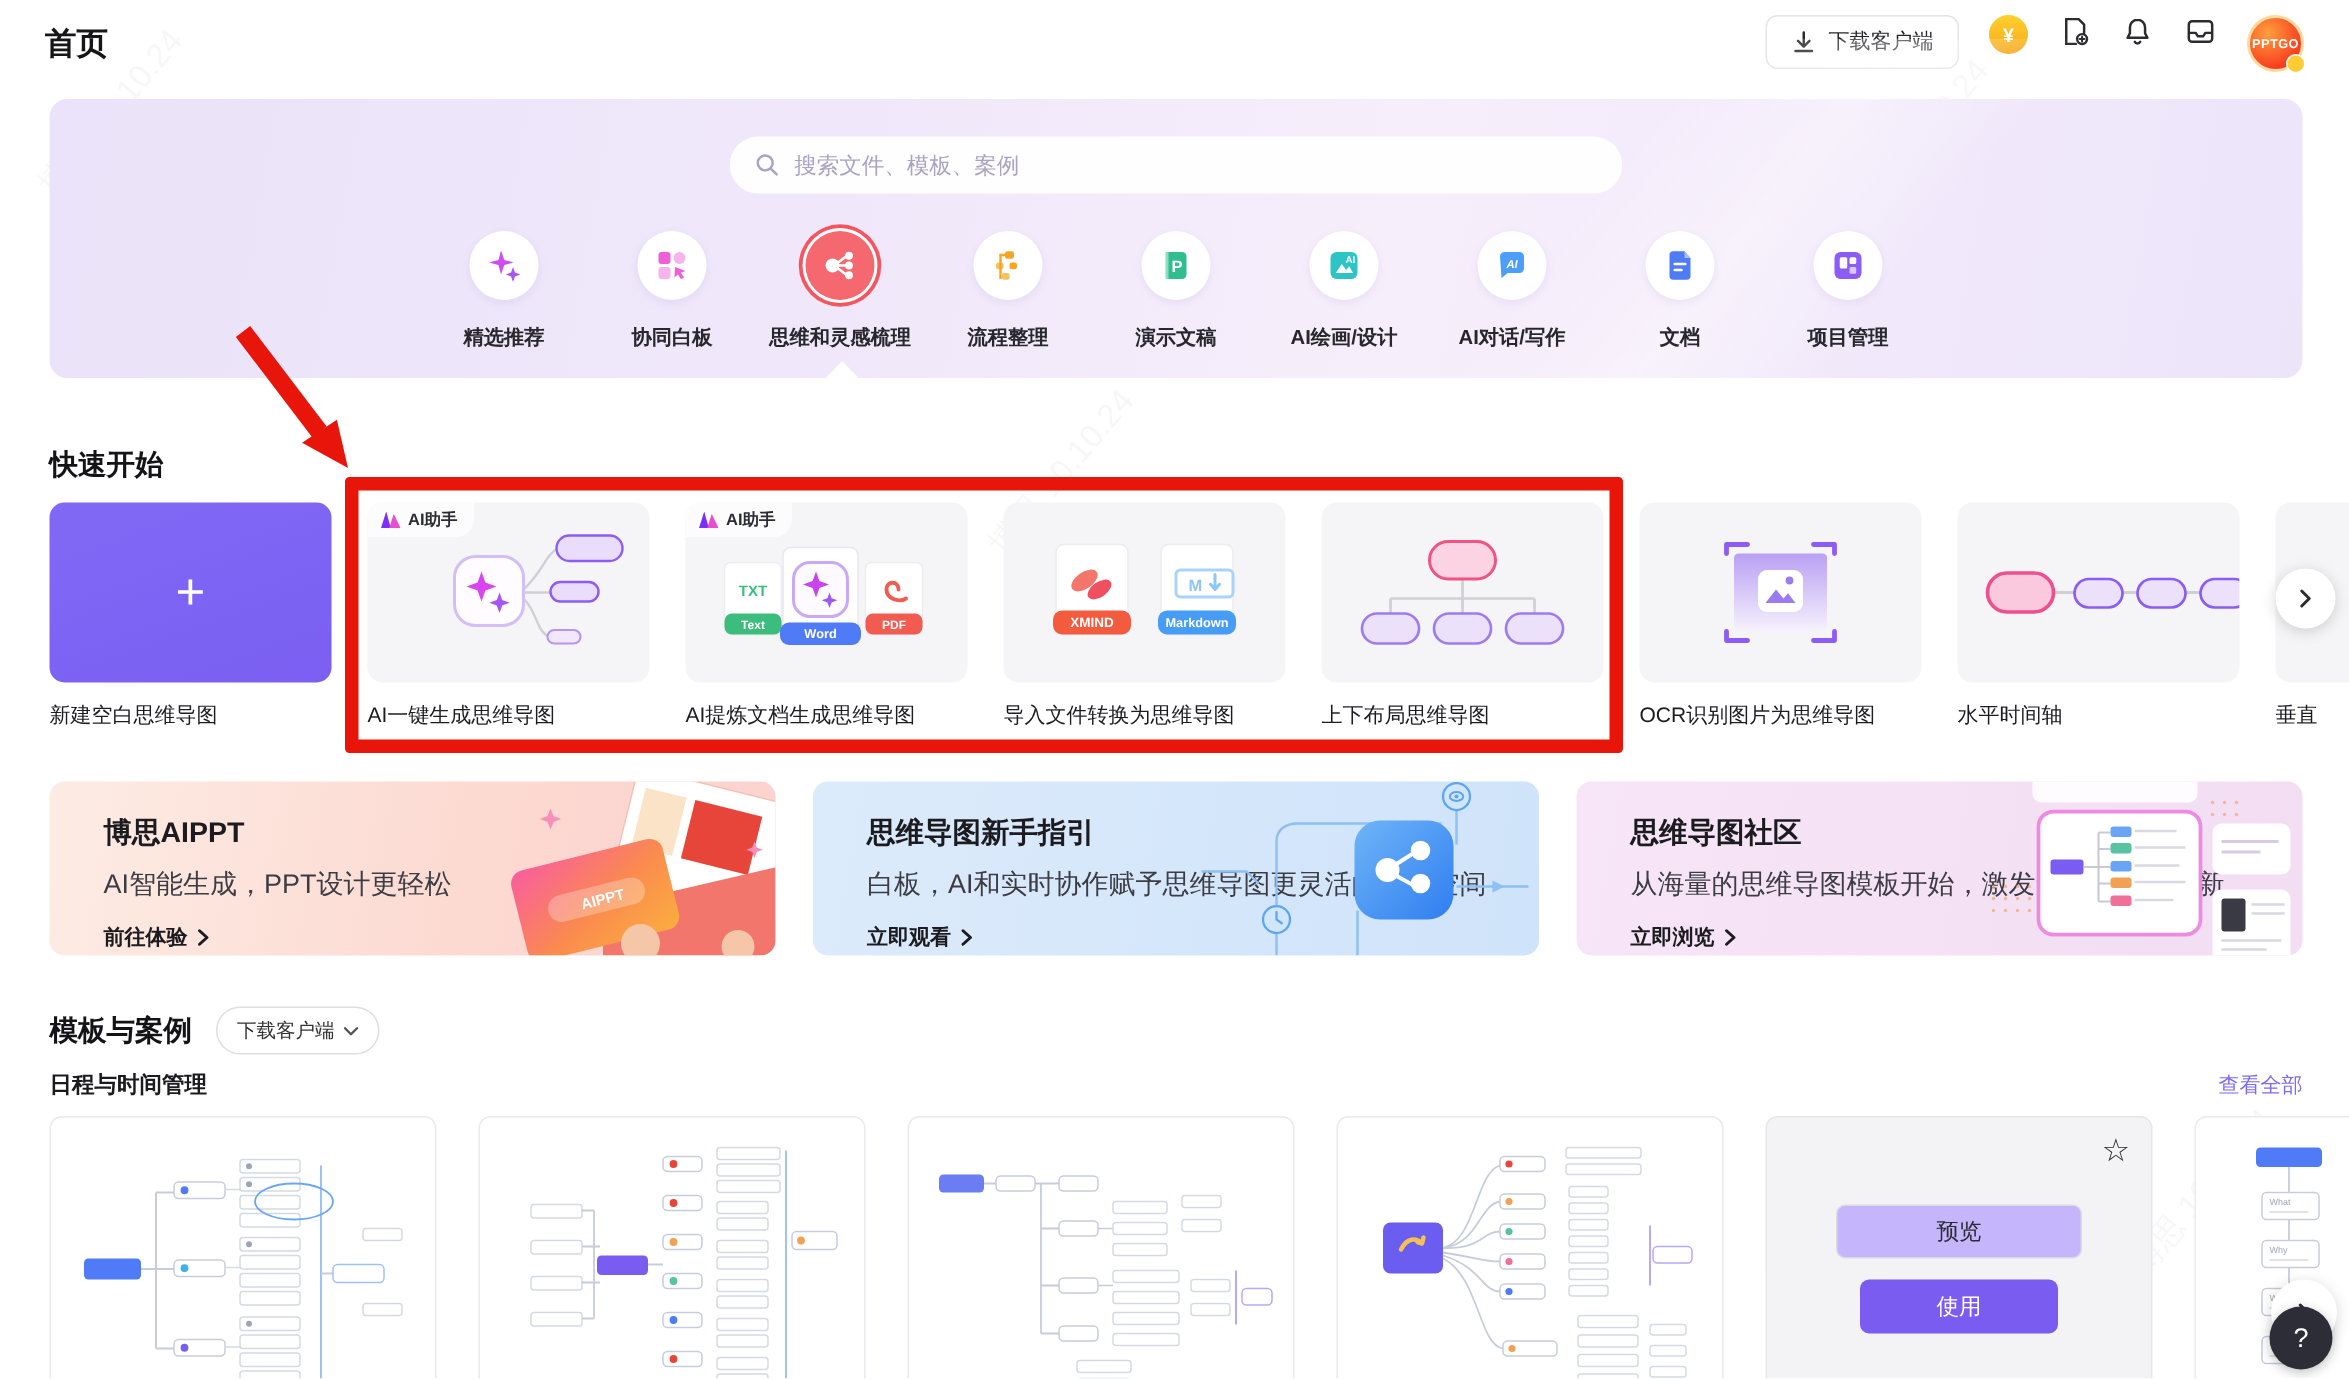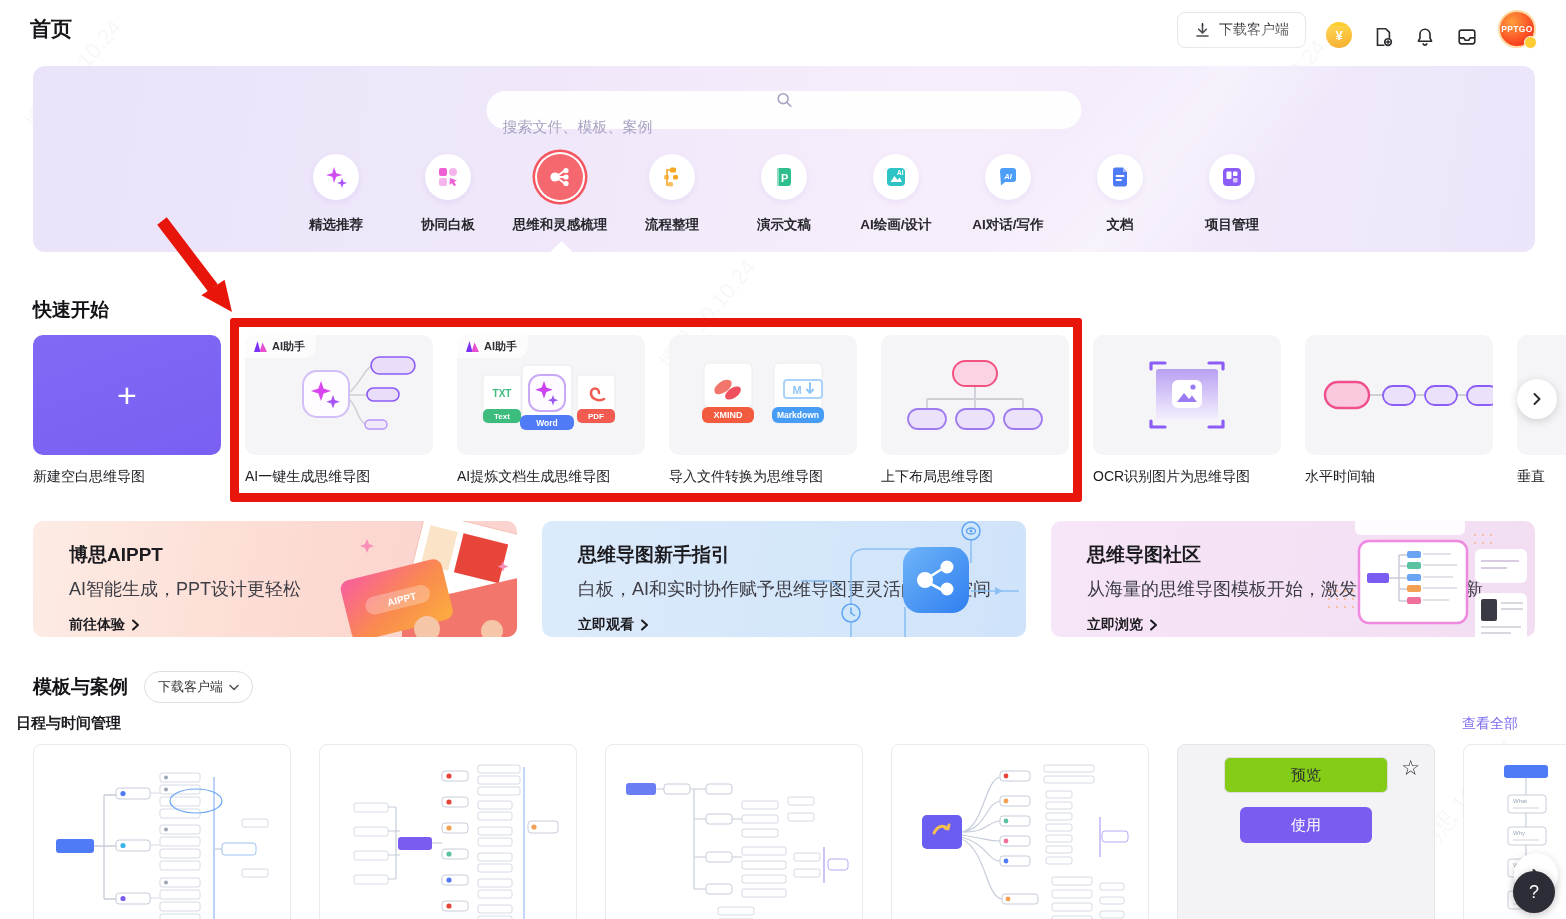--- a/index.html
+++ b/index.html
@@ -6,32 +6,32 @@
   html,body { width:1566px; height:919px; }
   body { font-family:"Liberation Sans","DejaVu Sans",sans-serif; background:#fff; color:#1b1b1f; }
   .page { position:relative; width:1566px; height:919px; overflow:hidden; background:#fff; }
 
   
   .wm { position:absolute; font-size:22px; color:#555; opacity:.045; transform:rotate(-50deg); white-space:nowrap; pointer-events:none; }
 
   
   .topbar { position:absolute; top:0; left:0; width:100%; height:58px; display:flex; align-items:center; justify-content:space-between; padding:0 30px; }
   .page-title { font-size:21px; font-weight:bold; color:#16161a;font-family:Liberation Serif, serif; }
-  .top-right { display:flex; align-items:flex-end; gap:20px; }
+  .top-right { display:flex; align-items:flex-start; gap:20px; }
   .dl-btn { display:flex; align-items:center; gap:8px; border:1px solid #e3e3e8; border-radius:8px; padding:8px 16px; font-size:14px; color:#26262b; background:#fff; cursor:pointer; }
   .icon22 { width:22px; height:22px; display:block; }
   .coin { width:26px; height:26px; border-radius:50%; background:linear-gradient(180deg,#ffd02e,#f6a81d); color:#fff; font-size:13px; font-weight:bold; display:flex; align-items:center; justify-content:center; }
   .avatar { position:relative; width:38px; height:38px; border-radius:50%; background:radial-gradient(circle at 35% 30%,#ff9e3d,#f83a1d 75%); border:2px solid #ffd9a0; color:#fff; font-size:8.5px; font-weight:bold; display:flex; align-items:center; justify-content:center; letter-spacing:.3px; }
   .avatar-badge { position:absolute; right:-3px; bottom:-3px; width:13px; height:13px; border-radius:50%; background:#ffcc33; border:1px solid #fff; }
 
   
   .hero { position:absolute; left:33px; top:66px; width:1502px; height:186px; border-radius:12px;
           background:linear-gradient(100deg,#eae3f9 0%,#f0e8fa 35%,#f7eefb 60%,#ece5fa 100%); }
   .hero-streak { position:absolute; right:120px; top:-40px; width:500px; height:260px; background:linear-gradient(115deg,rgba(255,255,255,0) 30%,rgba(255,255,255,.35) 50%,rgba(255,255,255,0) 70%); transform:skewX(-18deg); }
-  .search { position:absolute; left:50%; top:25px; transform:translateX(-50%); width:595px; height:38px; background:rgba(255,255,255,.92); border-radius:19px; display:flex; align-items:center; padding:0 16px; gap:9px;flex-direction:column; }
+  .search { position:absolute; left:50%; top:25px; transform:translateX(-50%); width:595px; height:38px; background:rgba(255,255,255,.92); border-radius:19px; display:flex; align-items:center; padding:0 16px; gap:9px; }
   .search input { border:none; outline:none; background:transparent; font-size:15px; color:#3a3550; width:100%; font-family:inherit; }
   .search input::placeholder { color:#a9a2c2; }
   .cats { position:absolute; left:50%; top:88px; transform:translateX(-50%); display:flex; }
   .cat { width:112px; display:flex; flex-direction:column; align-items:center; cursor:pointer; }
   .cat-ic { width:46px; height:46px; border-radius:50%; background:#fff; box-shadow:0 2px 6px rgba(120,90,200,.10); display:flex; align-items:center; justify-content:center; }
   .cat-ic.sel { background:#f5686f; box-shadow:0 0 0 2px #fff,0 0 0 4.5px #f4555f; }
   .cat-lb { margin-top:16px; font-size:13.5px; font-weight:600; color:#27272c; white-space:nowrap; }
   .notch { position:absolute; left:521px; top:178px; width:15px; height:15px; background:#fff; transform:rotate(45deg); }
 
   
@@ -58,28 +58,28 @@
   .banner.b3 { background:linear-gradient(100deg,#f7e6f7 0%,#f2ddf2 100%); }
   .banner h3 { font-size:19px; font-weight:bold; color:#1b1b20; }
   .banner p { margin-top:9px; font-size:18px; color:#3c3c44; }
   .banner .blink { margin-top:15px; font-size:14px; font-weight:bold; color:#1b1b20; display:flex; align-items:center; gap:6px; }
   .banner .ill { position:absolute; right:0; top:0; height:100%; pointer-events:none; }
 
   
   .tpl-head { position:absolute; left:33px; top:671px; display:flex; align-items:center; gap:16px; }
   .tpl-head .t { font-size:19px; font-weight:bold; color:#141418; }
   .filter-pill { display:flex; align-items:center; gap:6px; border:1px solid #dedee4; border-radius:16px; padding:6px 13px; font-size:13px; color:#333; background:#fff; cursor:pointer; }
-  .tpl-sub { position:absolute; left:16px; top:714px; width:1502px; display:flex; justify-content:space-between; align-items:center; }
+  .tpl-sub { position:absolute; left:33px; top:714px; width:1502px; display:flex; justify-content:space-between; align-items:center; }
   .tpl-sub .s { font-size:15px; font-weight:bold; color:#1a1a1f; }
   .view-all { font-size:14px; color:#7c6cf0; cursor:pointer; }
   .tpl-row { position:absolute; left:33px; top:744px; display:flex; gap:28px; }
   .tcard { width:258px; height:212px; flex:none; background:#fff; border:1px solid #e9e9ee; border-radius:8px; padding:12px; cursor:pointer; }
   .tcard.hover { background:#f3f3f5; border-color:#e6e6ea; position:relative; display:flex; flex-direction:column; align-items:center; }
   .star { position:absolute; top:12px; right:14px; font-size:21px; color:#2b2b2e; line-height:1; cursor:pointer; }
-  .pv-btn { width:164px; height:36px; border-radius:6px; background:#84cc16; border:1px solid #dbdbe0; font-size:15px; color:#2c2c31; display:flex; align-items:center; justify-content:center; cursor:pointer; font-family:inherit; }
+  .pv-btn { margin-top:46px; width:164px; height:36px; border-radius:6px; background:#c4b5fd; border:1px solid #dbdbe0; font-size:15px; color:#2c2c31; display:flex; align-items:center; justify-content:center; cursor:pointer; font-family:inherit; }
   .use-btn { margin-top:14px; width:132px; height:36px; border-radius:6px; background:#7b5cf0; border:none; font-size:15px; color:#fff; display:flex; align-items:center; justify-content:center; cursor:pointer; font-family:inherit; }
 
   .tnext { position:absolute; left:1514px; top:853px; width:44px; height:44px; border-radius:50%; background:#fff; box-shadow:0 2px 10px rgba(0,0,0,.16); display:flex; align-items:center; justify-content:center; font-size:16px; font-weight:bold; color:#333; cursor:pointer; z-index:6; }
   .help-btn { position:absolute; left:1513px; top:871px; width:42px; height:42px; border-radius:50%; background:#2d2d37; color:#fff; font-size:18px; display:flex; align-items:center; justify-content:center; cursor:pointer; z-index:7; box-shadow:0 2px 8px rgba(0,0,0,.25); }
 </style>
 </head>
 <body>
 
 <div class="page">
 

